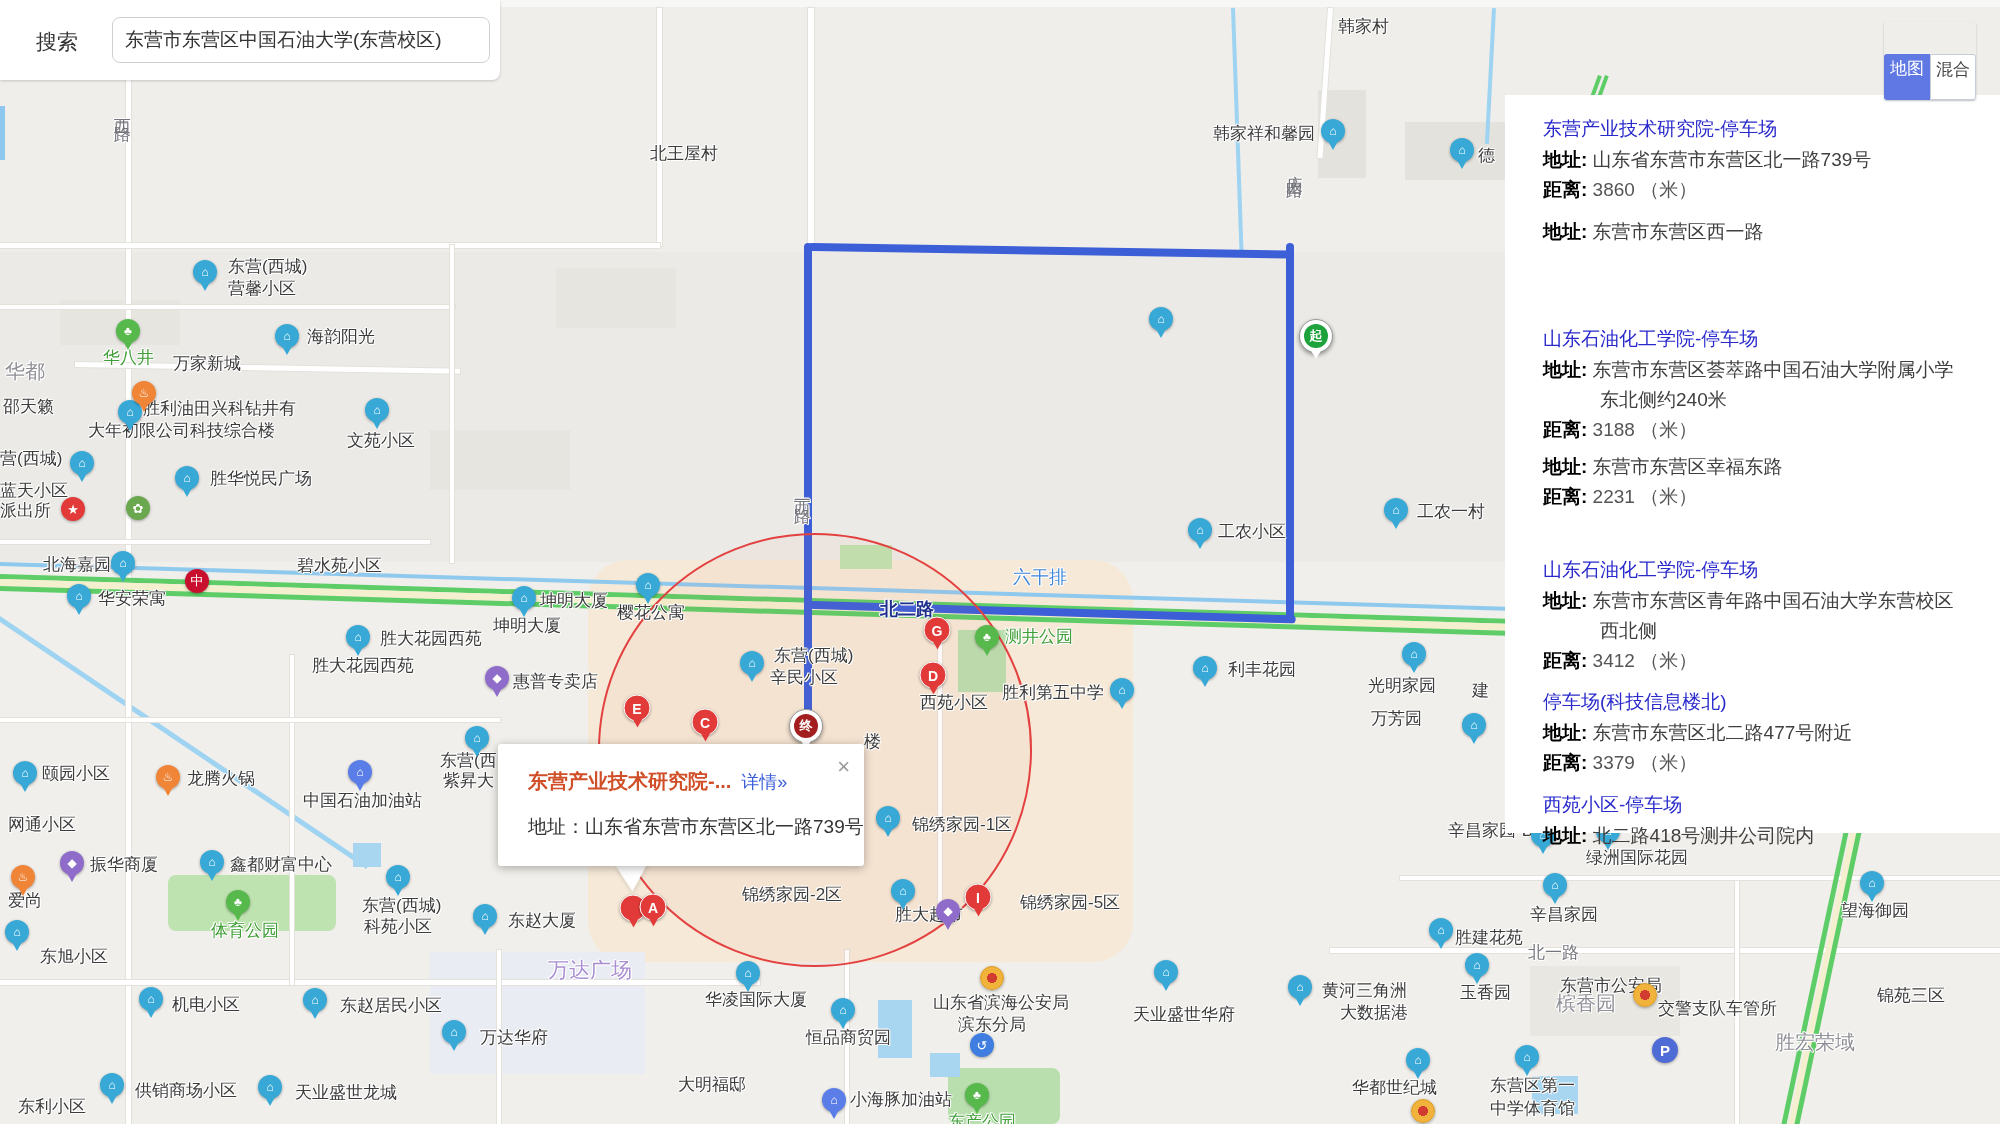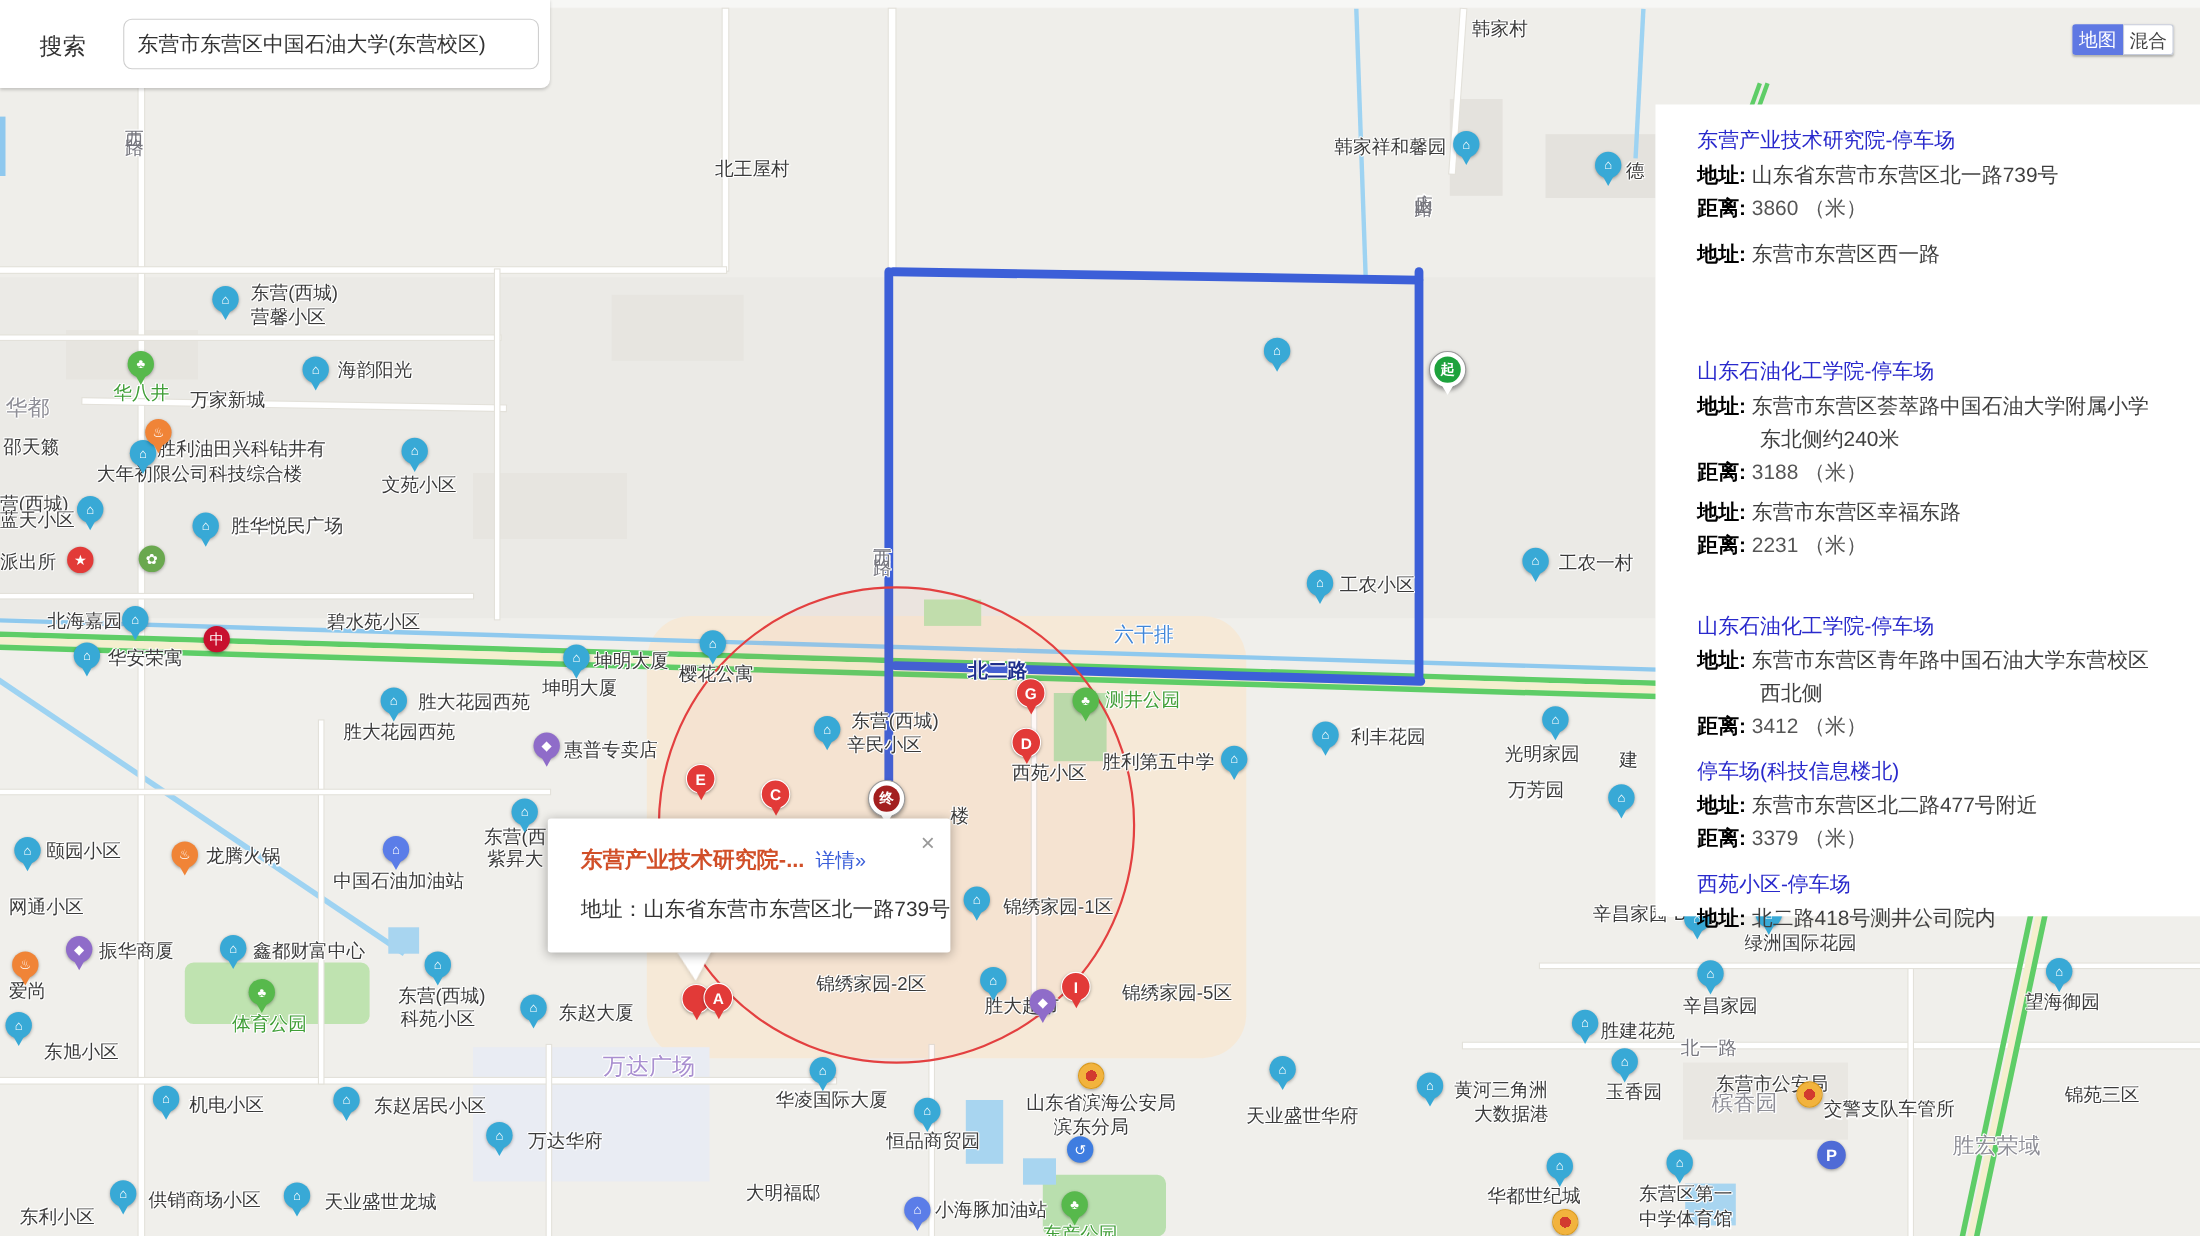--- a/index.html
+++ b/index.html
@@ -49,21 +49,21 @@
   
   #searchbar{position:absolute;left:0;top:0;width:500px;height:80px;background:#fff;z-index:6;
              border-radius:0 0 8px 0;box-shadow:0 1px 3px rgba(0,0,0,.18);}
   #searchbar .lbl{position:absolute;left:36px;top:28px;font-size:21px;color:#333;}
   #searchbar input{position:absolute;left:112px;top:17px;width:352px;height:44px;border:1px solid #cfcfcf;
              border-radius:8px;font-size:19px;color:#333;padding:0 12px;outline:none;
              font-family:"Liberation Sans",sans-serif;}
   
   #viewtoggle{position:absolute;left:1884px;top:22px;z-index:6;display:flex;
               box-shadow:0 1px 2px rgba(0,0,0,.25);border-radius:3px;}
-  #viewtoggle .btn{width:46px;height:28px;line-height:30px;text-align:center;font-size:17px;cursor:pointer;}
+  #viewtoggle .btn{width:46px;height:46px;line-height:30px;text-align:center;font-size:17px;cursor:pointer;margin-top:32px;}
   #viewtoggle .btn.active{background:#5f78e3;color:#fff;border-radius:3px 0 0 3px;}
   #viewtoggle .btn.plain{background:#fff;color:#444;border:1px solid #c6ccda;box-sizing:border-box;
               border-radius:0 3px 3px 0;}
   
   #popup{position:absolute;left:498px;top:744px;width:366px;height:122px;background:#fff;z-index:4;
          border-radius:3px;box-shadow:0 2px 10px rgba(0,0,0,.3);}
   #popup .hd{position:absolute;left:30px;top:24px;right:40px;display:flex;align-items:baseline;gap:10px;}
   #popup .ttl{font-size:20px;font-weight:bold;color:#d14f28;}
   #popup .more{font-size:18px;color:#3b5fd9;cursor:pointer;}
   #popup .x{position:absolute;right:14px;top:10px;font-size:22px;color:#999;cursor:pointer;}
@@ -143,21 +143,21 @@
     <div class="lb" style="left: 228px; top: 280px;">营馨小区</div>
     <div class="lb" style="left: 307px; top: 328px;">海韵阳光</div>
     <div class="lb green" style="left: 103px; top: 349px;">华八井</div>
     <div class="lb" style="left: 173px; top: 355px;">万家新城</div>
     <div class="lb area" style="left: 5px; top: 360px;">华都</div>
     <div class="lb" style="left: 3px; top: 398px;">邵天籁</div>
     <div class="lb" style="left: 143px; top: 400px;">胜利油田兴科钻井有</div>
     <div class="lb" style="left: 88px; top: 422px;">大年初限公司科技综合楼</div>
     <div class="lb" style="left: 347px; top: 432px;">文苑小区</div>
     <div class="lb" style="left: 0px; top: 450px;">营(西城)</div>
-    <div class="lb" style="left: 0px; top: 464px;">蓝天小区</div>
+    <div class="lb" style="left: 0px; top: 482px;">蓝天小区</div>
     <div class="lb" style="left: 210px; top: 470px;">胜华悦民广场</div>
     <div class="lb" style="left: 0px; top: 502px;">派出所</div>
     <div class="lb" style="left: 43px; top: 556px;">北海嘉园</div>
     <div class="lb" style="left: 297px; top: 557px;">碧水苑小区</div>
     <div class="lb" style="left: 98px; top: 590px;">华安荣寓</div>
     <div class="lb" style="left: 380px; top: 630px;">胜大花园西苑</div>
     <div class="lb" style="left: 312px; top: 657px;">胜大花园西苑</div>
     <div class="lb" style="left: 540px; top: 592px;">坤明大厦</div>
     <div class="lb" style="left: 493px; top: 617px;">坤明大厦</div>
     <div class="lb" style="left: 617px; top: 604px;">樱花公寓</div>

